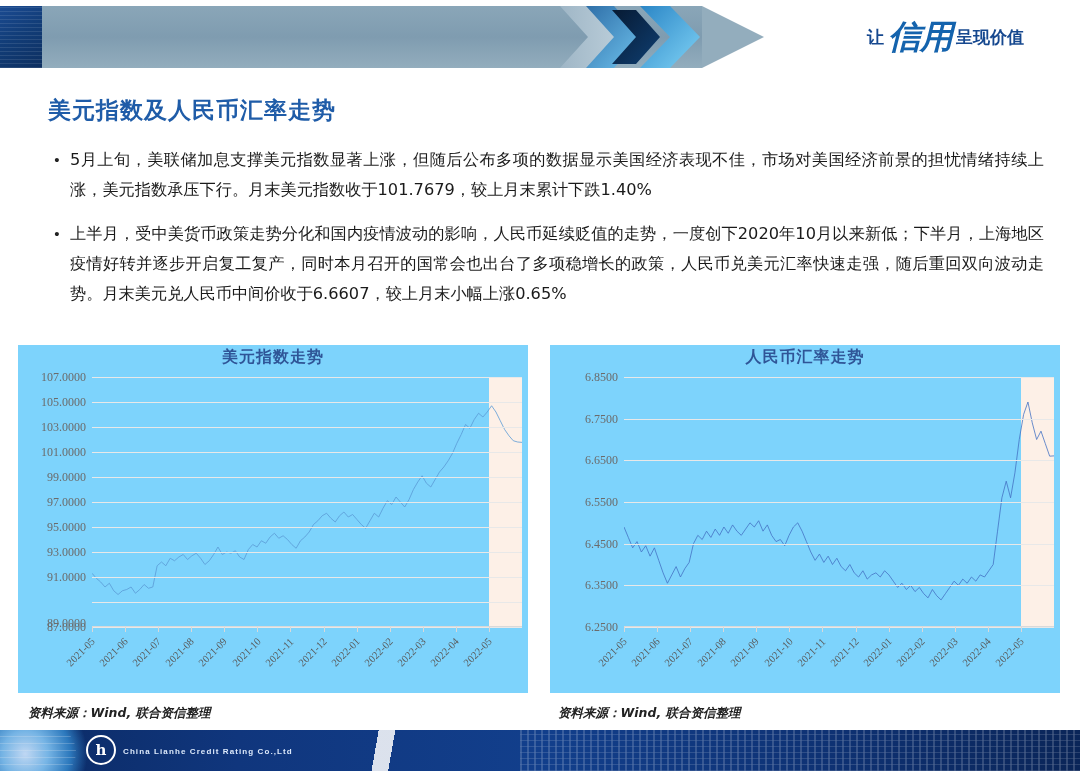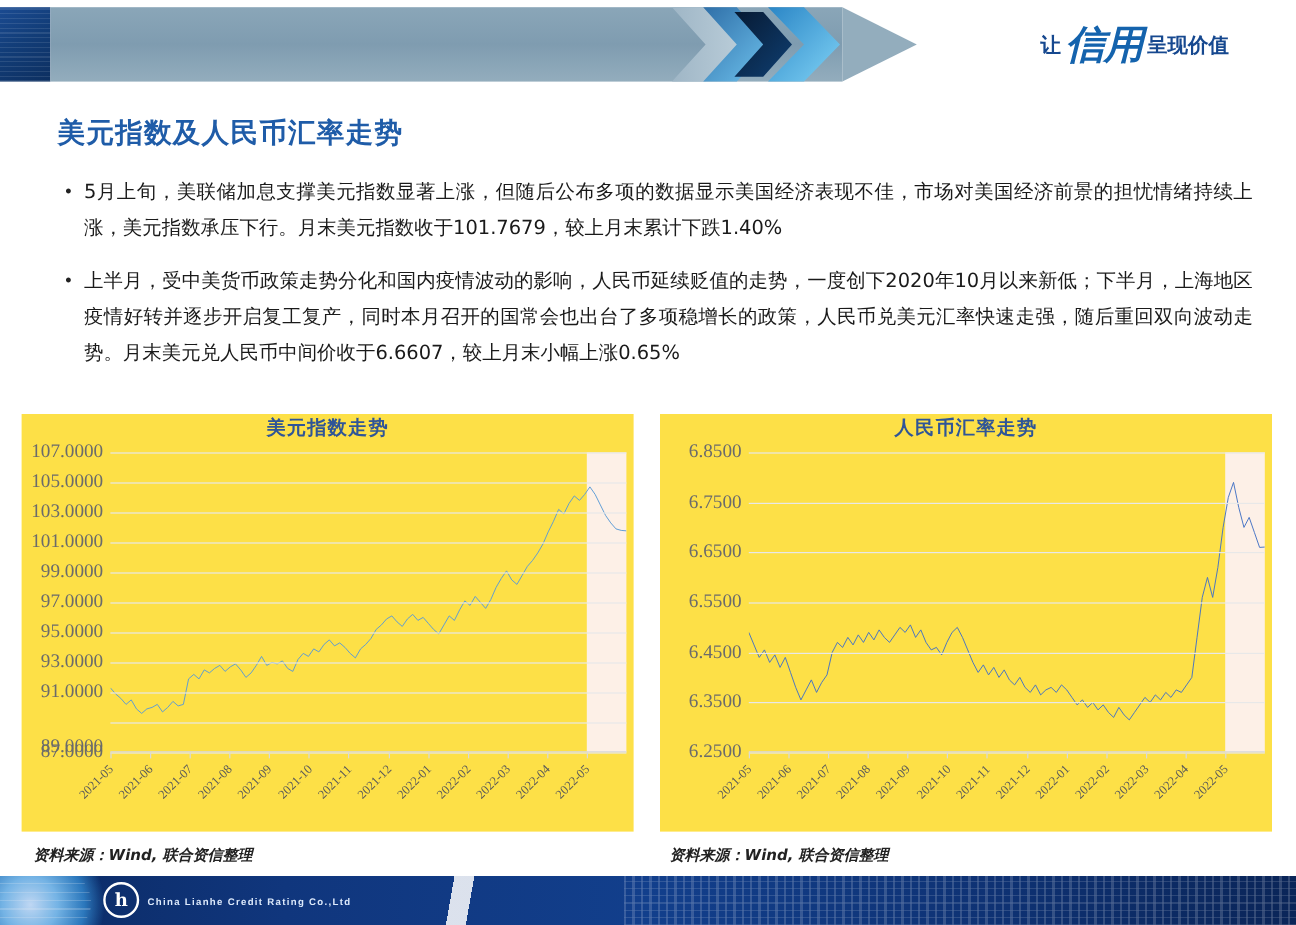--- a/index.html
+++ b/index.html
@@ -34,29 +34,29 @@
     letter-spacing:1px;font-family:"DejaVu Sans","Liberation Sans",sans-serif;}
 
   
   .bullets{position:absolute;left:44px;top:145px;width:1000px;}
   .bullet{display:flex;margin-bottom:14px;}
   .bullet .dot{width:26px;flex:0 0 26px;font-size:15px;color:#222;line-height:30px;text-align:center;}
   .bullet .btxt{flex:1;font-size:16.2px;line-height:30px;color:#1a1a1a;text-align:justify;
     font-family:"DejaVu Sans","Liberation Sans",sans-serif;}
 
   
-  .chart-box{position:absolute;top:345px;width:510px;height:348px;background:#fde047;}
+  .chart-box{position:absolute;top:345px;width:510px;height:348px;background:#7dd3fc;}
   .chart-left{left:18px;}
   .chart-right{left:550px;}
   .chart-title{position:absolute;left:0;top:2px;width:100%;text-align:center;
     font-size:16px;font-weight:bold;color:#2f5597;letter-spacing:1px;
     font-family:"DejaVu Sans","Liberation Sans",sans-serif;}
   .plot-wrap{position:absolute;left:0;top:32px;width:510px;height:250px;}
   .ylabels{position:absolute;left:0;top:0;width:72px;height:250px;}
-  .ylab{position:absolute;right:4px;transform:translateY(-50%);font-size:16px;color:#6b6b6b;
+  .ylab{position:absolute;right:4px;transform:translateY(-50%);font-size:12px;color:#6b6b6b;
     font-family:"Liberation Serif","DejaVu Serif",serif;white-space:nowrap;}
   .plot{position:absolute;left:74px;top:0;right:6px;height:250px;}
   .gridline{position:absolute;left:0;right:0;height:1px;background:#e8e8e8;}
   .axis-base{position:absolute;left:0;right:0;bottom:0;height:1px;background:#d9d9d9;}
   .hiband{position:absolute;top:0;bottom:0;background:#fdf0e7;}
   .tick{position:absolute;bottom:-5px;width:1px;height:5px;background:#d9d9d9;}
   .svgline{position:absolute;left:0;top:0;width:100%;height:100%;}
   .xlabels{position:absolute;left:74px;top:283px;right:6px;height:60px;}
   .xlab{position:absolute;top:0;font-size:10.5px;color:#595959;white-space:nowrap;
     transform-origin:left top;transform:rotate(-45deg) translateX(-46px);

